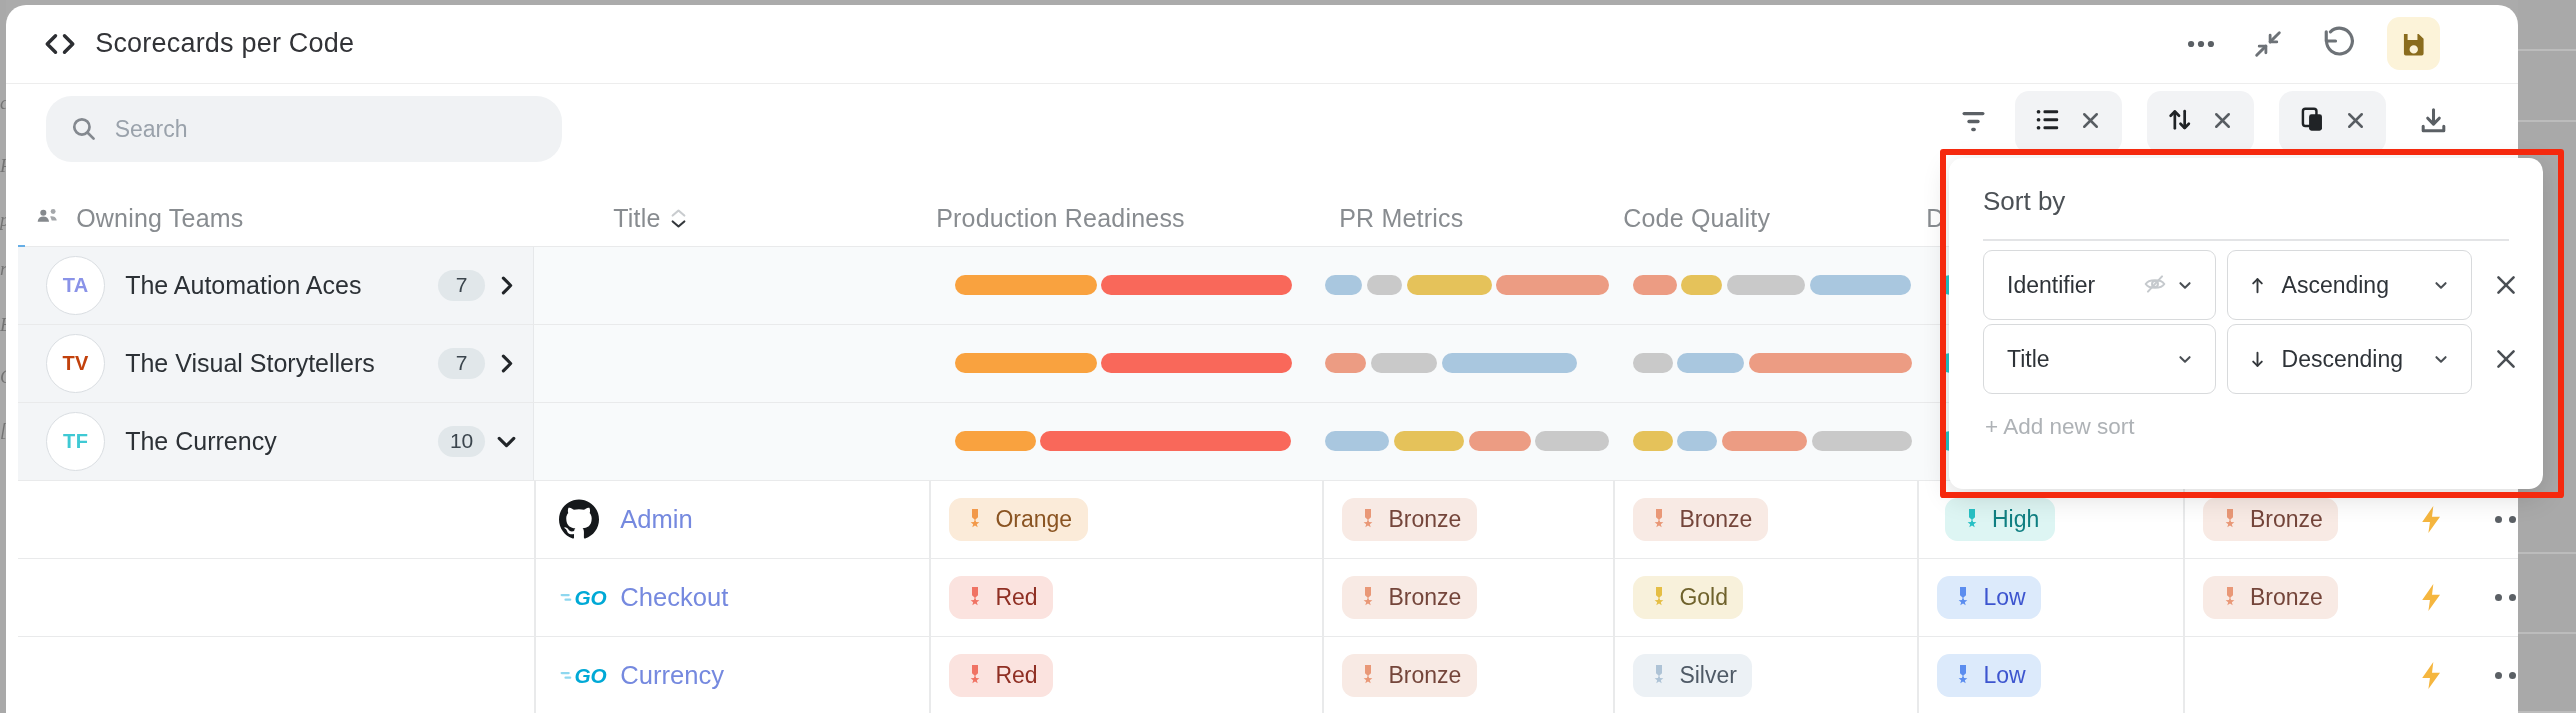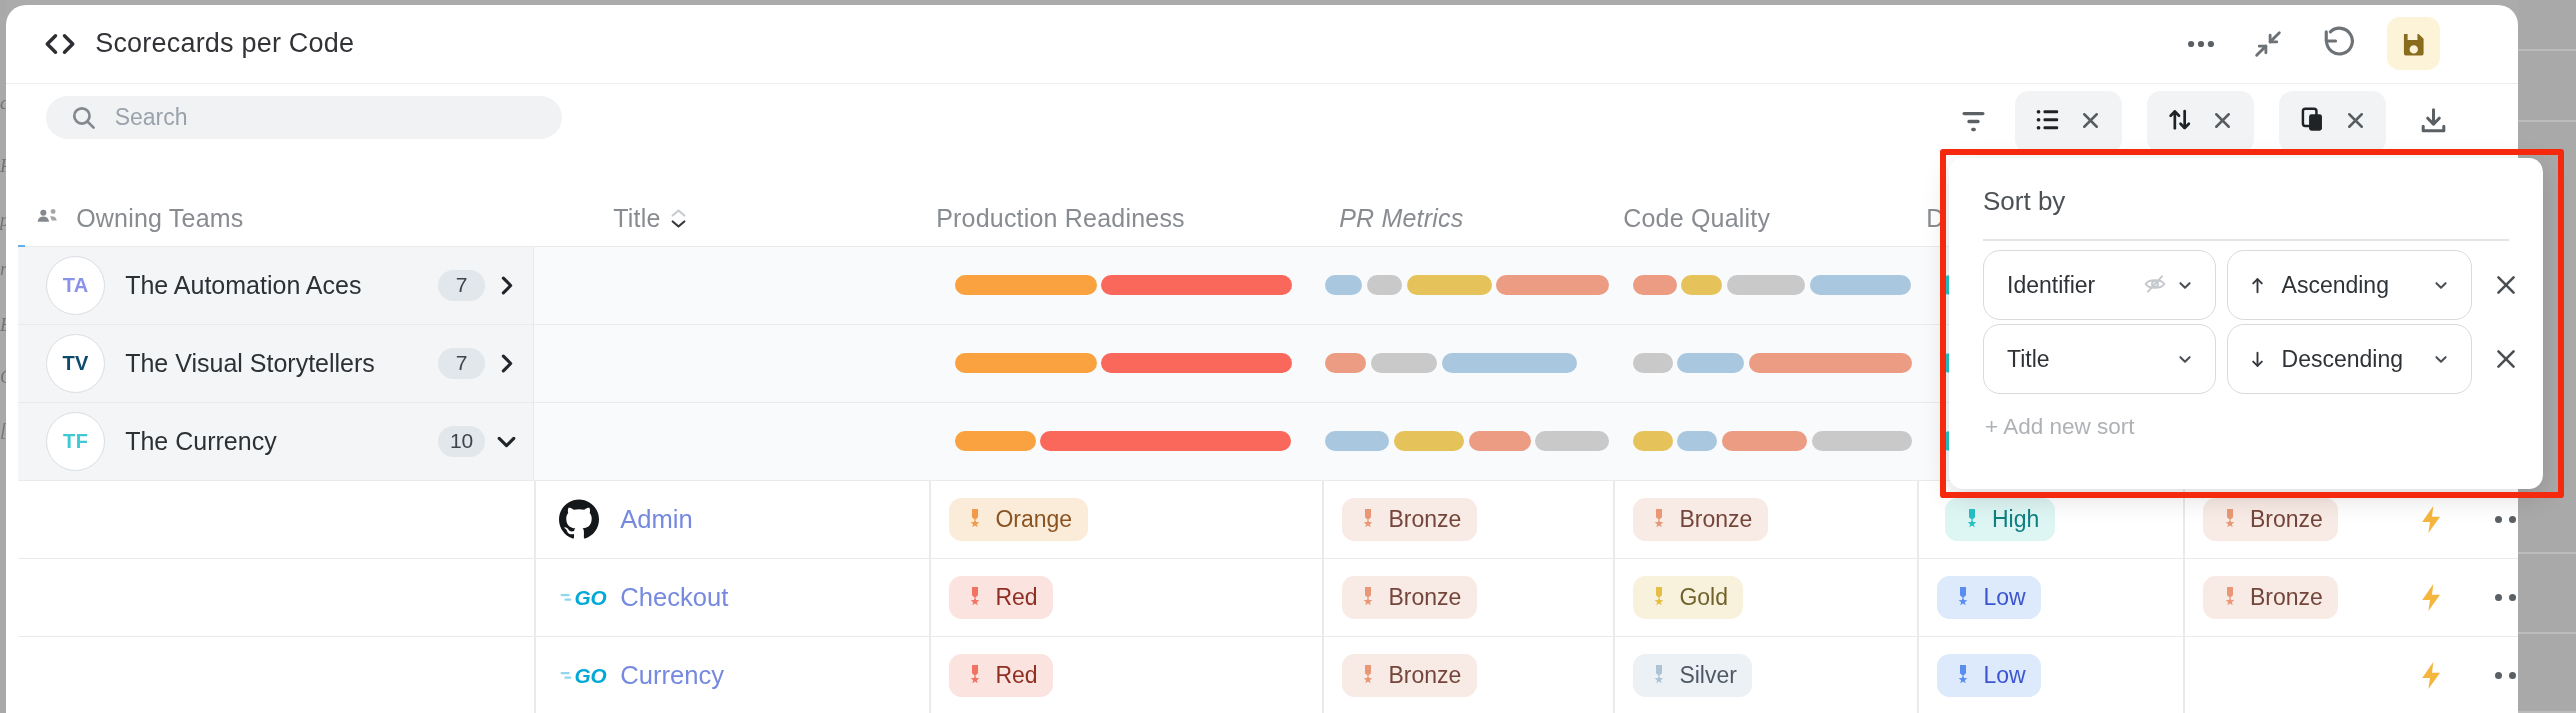--- a/index.html
+++ b/index.html
@@ -18,36 +18,36 @@
   
   #titlebar{position:absolute;left:0;top:0;width:100%;height:78px;border-bottom:1.6px solid #ededed;display:flex;align-items:center;}
   #title-code-icon{margin-left:36px;display:flex;}
   #page-title{margin-left:17px;font-size:27px;font-weight:500;color:#323337;letter-spacing:0.2px;}
   #titlebar-actions{position:absolute;right:78px;top:0;height:78px;display:flex;align-items:center;gap:33px;}
   .tb-icon{display:flex;align-items:center;justify-content:center;cursor:pointer;}
   #save-button{width:53px;height:53px;border-radius:12.4px;background:#fcf3d9;display:flex;align-items:center;justify-content:center;cursor:pointer;}
 
   
   #toolbar{position:absolute;left:0;top:79px;width:100%;height:76px;}
-  #search-box{position:absolute;left:40px;top:12.4px;width:516px;height:43px;border-radius:25.6px;background:#f0f2f4;display:flex;align-items:center;}
+  #search-box{position:absolute;left:40px;top:12.4px;width:516px;height:66px;border-radius:25.6px;background:#f0f2f4;display:flex;align-items:center;}
   #search-box .mag{margin-left:23px;display:flex;}
   #search-input{border:none;background:transparent;outline:none;margin-left:14px;font-size:23px;color:#4a4f55;width:388px;font-family:inherit;}
   #search-input::placeholder{color:#9aa2ab;}
   #toolbar-right{position:absolute;right:0;top:0;height:76px;display:flex;align-items:center;}
   .tool-pill{height:62px;border-radius:14px;background:#f2f3f5;display:flex;align-items:center;gap:15.5px;padding:0 18.6px;margin-left:25px;cursor:pointer;}
   #filter-icon{margin-left:0;display:flex;cursor:pointer;}
   #download-icon{margin:0 68px 0 31px;display:flex;cursor:pointer;}
 
   
   #colheaders{position:absolute;left:0;top:155px;width:100%;height:86px;}
   .colhead{position:absolute;top:16px;height:100%;display:flex;align-items:center;color:#888c90;font-size:25px;letter-spacing:0.2px;}
   #ch-team{left:28px;gap:14px;}
   #ch-title{left:607px;gap:9.3px;}
   #ch-prod{left:930px;}
-  #ch-prm{left:1333px;font-style:italic;}
+  #ch-prm{left:1333px;}
   #ch-cq{left:1617px;}
   #ch-d{left:1920px;}
   .sort-stack{display:flex;flex-direction:column;gap:1.6px;align-items:center;}
 
   
   #rows{position:absolute;left:12px;top:241px;width:100%;}
   .row{position:relative;width:100%;height:78px;border-top:1.6px solid #e9eaeb;box-sizing:border-box;}
   .cell{position:absolute;top:0;height:100%;display:flex;align-items:center;box-sizing:border-box;}
   .c-team {left:0;     width:516px;}
   .c-title{left:516px; width:395px;}
@@ -85,21 +85,21 @@
   .dots{display:flex;gap:7px;margin-left:48px;cursor:pointer;}
   .dots i{width:7px;height:7px;border-radius:50%;background:#5b6065;}
 
   
   #sort-card{position:absolute;left:1949px;top:158px;width:594px;height:331px;background:#fff;border-radius:14px;box-shadow:0 7.8px 28px rgba(0,0,0,.14);z-index:5;box-sizing:border-box;padding:0 34px;}
   #sort-title{font-size:26px;color:#4c5156;margin-top:28px;}
   #sort-divider{position:absolute;left:34px;right:34px;top:81px;height:1.6px;background:#e3e4e6;}
   .sort-row{position:absolute;left:34px;right:23px;height:70px;display:flex;align-items:center;}
   #sort-row-0{top:92px;}
   #sort-row-1{top:166px;}
-  .dd{height:70px;border:1.6px solid #d8dadc;border-radius:17px;display:flex;align-items:center;box-sizing:border-box;background:#fff;cursor:pointer;}
+  .dd{height:70px;border:1.6px solid #d8dadc;border-radius:9px;display:flex;align-items:center;box-sizing:border-box;background:#fff;cursor:pointer;}
   .dd-field{width:234px;padding:0 18.6px 0 23px;}
   .dd-dir{width:247px;margin-left:11px;padding:0 18.6px;}
   .dd-label{font-size:23px;color:#2e3338;flex:1 1 auto;white-space:nowrap;}
   .dd-dir .arrow{margin-right:12.4px;display:flex;}
   .dd .chev{display:flex;margin-left:6.2px;}
   .sort-x{margin-left:20px;display:flex;cursor:pointer;}
   #add-sort{position:absolute;left:36px;top:256px;font-size:22.5px;color:#aeb2b6;cursor:pointer;}
 
   
   #red-box{position:absolute;left:1940px;top:149px;width:624px;height:349px;border:6.2px solid #f5290e;border-radius:3.1px;z-index:6;pointer-events:none;box-sizing:border-box;}
@@ -315,21 +315,21 @@
             </div>
           </div>
           <div class="cell c-d">
             <div class="bars">
               <div class="bar-seg" style="width: 20px; background: rgb(38, 196, 200);"></div>
             </div>
           </div>
         </div>
         <div class="row team-row">
           <div class="cell c-team">
-            <div class="avatar" style="color: #0c4a6e;">TV</div>
+            <div class="avatar" style="color: #c2410c;">TV</div>
             <div class="team-name">The Visual Storytellers</div>
             <div class="count-pill">7</div>
             <span class="tree-chevron">
               <svg width="25" height="25" viewBox="0 0 24 24" fill="none" stroke="#212529" stroke-width="3" stroke-linecap="round" stroke-linejoin="round">
                 <polyline points="9,5 16,12 9,19"></polyline>
               </svg>
             </span>
           </div>
           <div class="cell c-prod">
             <div class="bars">

